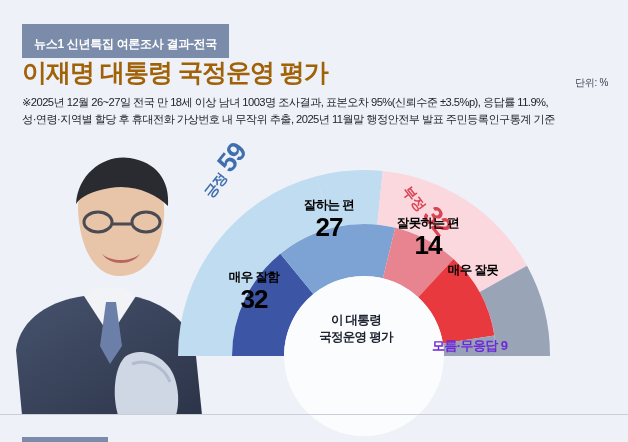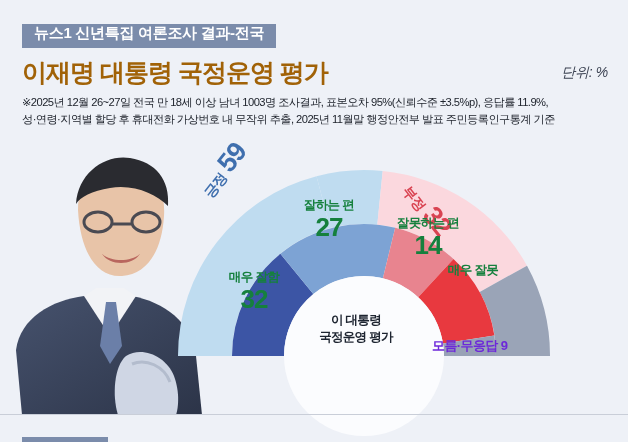--- a/index.html
+++ b/index.html
@@ -8,49 +8,49 @@
     background:#eef1f7;
     font-family:"Liberation Sans","DejaVu Sans",sans-serif;
     position:relative;
   }
   .page{position:absolute;inset:0;background:#eef1f7;}
 
   
   .badge{
     position:absolute;left:22px;top:24px;
     background:#7b8cab;color:#fff;
-    font-size:15px;font-weight:700;letter-spacing:-.3px;
-    padding:0 12px 5px 12px;white-space:nowrap;
+    font-size:12px;font-weight:700;letter-spacing:-.3px;
+    padding:12px 12px 5px 12px;white-space:nowrap;
   }
   .title{
     position:absolute;left:22px;top:56px;
     font-size:25px;font-weight:700;color:#a16207;letter-spacing:-1px;
     white-space:nowrap;
   }
   .unit{
-    position:absolute;right:20px;top:64px;
-    font-size:14px;color:#3b4252;letter-spacing:-.3px;font-style:italic;
+    position:absolute;right:20px;top:76px;
+    font-size:10px;color:#3b4252;letter-spacing:-.3px;
   }
   .method{
     position:absolute;left:22px;top:94px;width:600px;
     font-size:11.2px;line-height:16.5px;color:#20252e;letter-spacing:-.55px;
   }
   .method div{white-space:nowrap;}
 
   
   .photo{position:absolute;left:6px;top:150px;width:215px;height:265px;}
 
   
   .chart{position:absolute;left:178px;top:160px;width:372px;height:215px;}
   .chart svg{display:block;overflow:visible;}
 
   .lbl{position:absolute;text-align:center;line-height:1.12;pointer-events:none;}
   .lbl .t{display:block;font-size:12.5px;font-weight:700;letter-spacing:-.6px;}
   .lbl .v{display:block;font-size:26px;font-weight:700;letter-spacing:-1px;margin-top:1px;}
-  .lbl.white{color:#15803d;}
+  .lbl.white{color:#000000;}
 
   .outer{position:absolute;font-weight:700;white-space:nowrap;pointer-events:none;}
   .outer .t{font-size:14px;letter-spacing:-.5px;}
   .outer .v{font-size:27px;letter-spacing:-1px;}
 
   .center-lbl{
     position:absolute;left:298px;top:312px;width:116px;text-align:center;
     font-size:12.5px;font-weight:700;color:#1d2430;line-height:1.33;letter-spacing:-.7px;
   }
   .dk{

